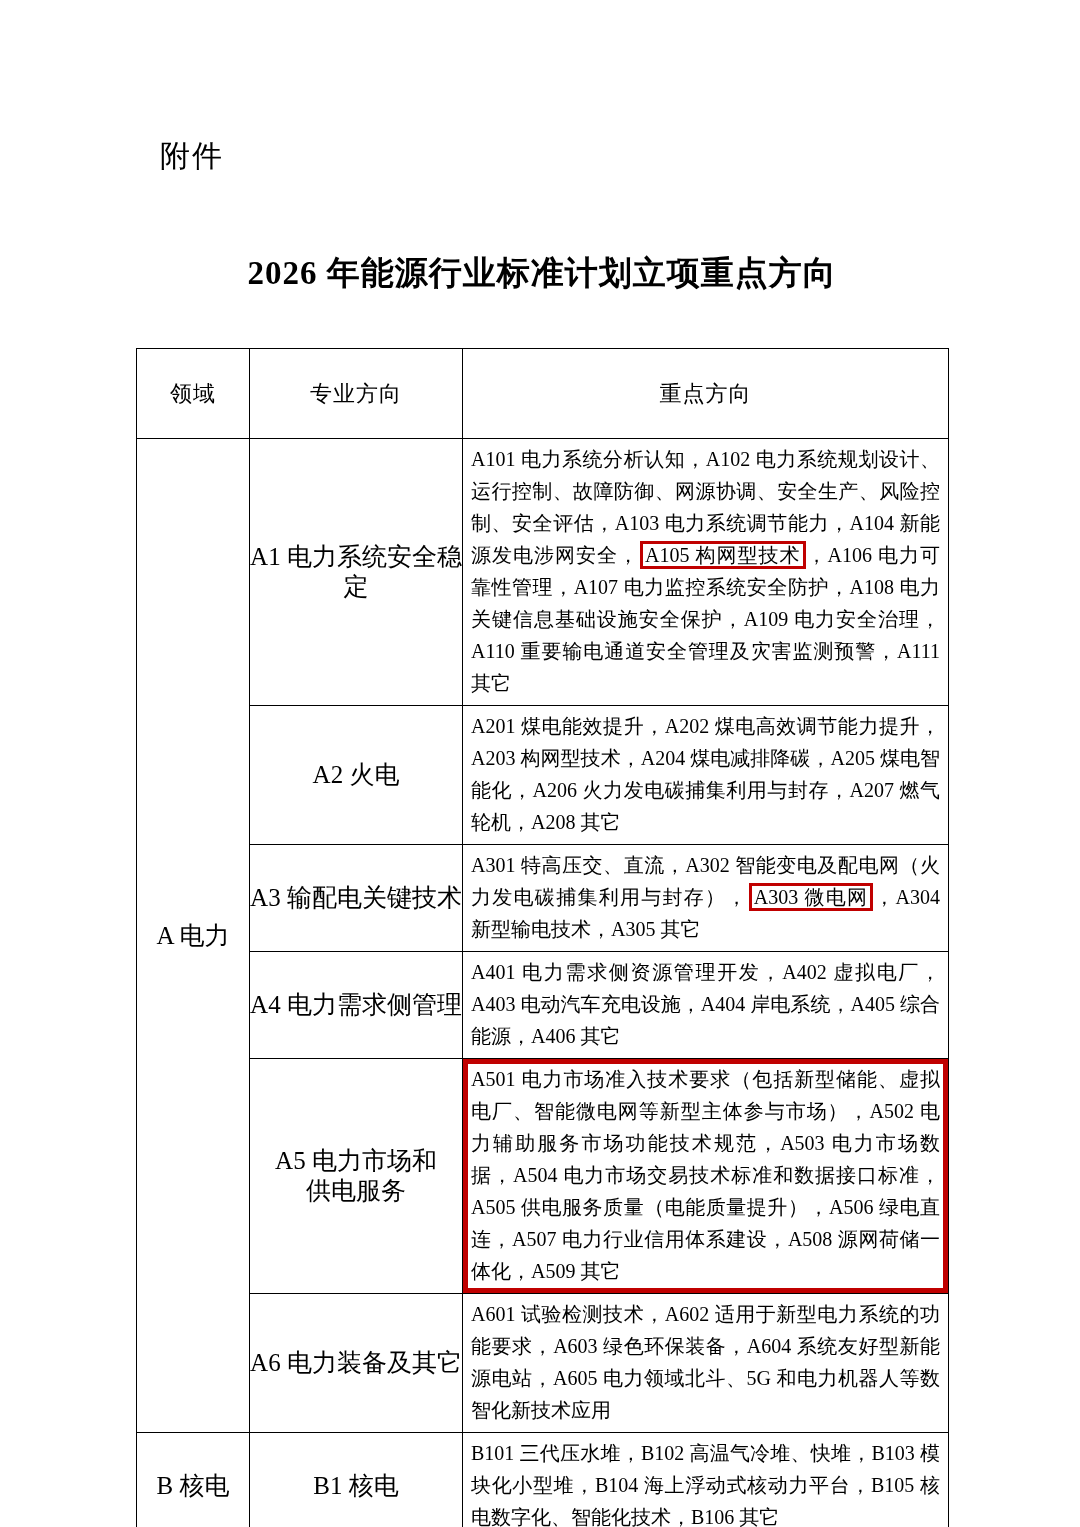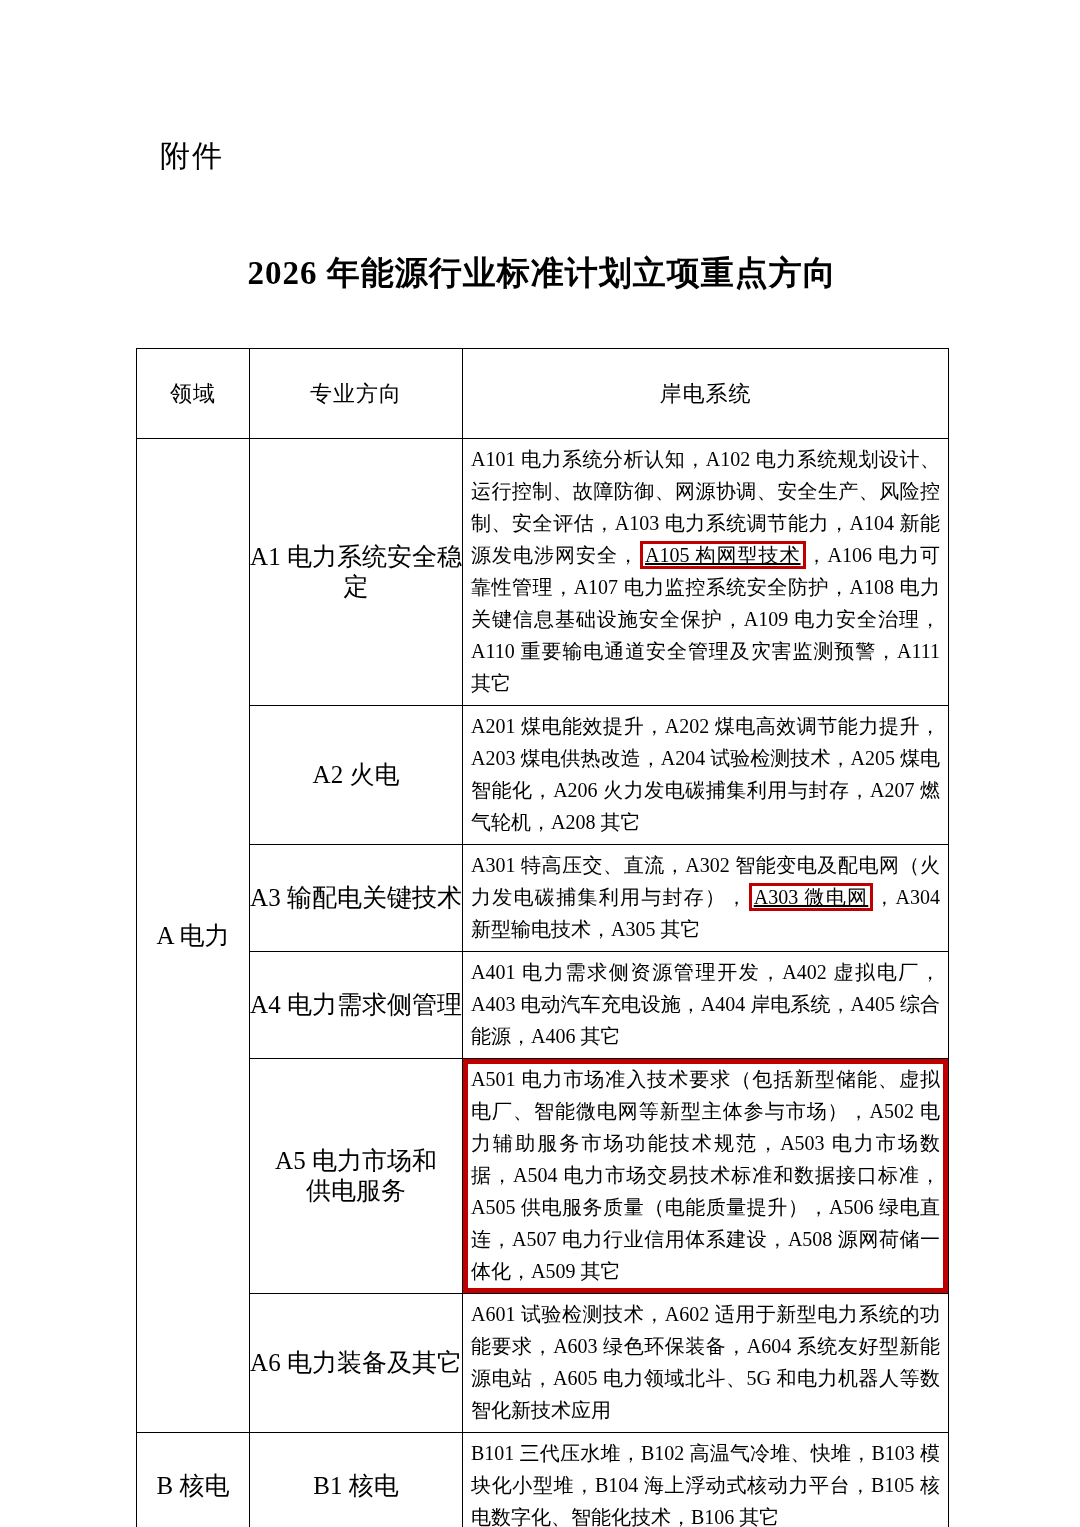--- a/index.html
+++ b/index.html
@@ -65,21 +65,20 @@
     font-size:20px;
     line-height:32px;
     text-align:justify;
     text-justify:inter-ideograph;
     padding:4px 8px 6px 8px;
   }
   .hl{
     border:3px solid var(--hl);
     padding:0 2px;
     margin:0 1px;
-    text-decoration:underline;
   }
   td.hl-cell{
     box-shadow:inset 0 0 0 5px var(--hl);
     margin-left:12px;
   }
 </style>
 </head>
 <body>
 
 <div class="page">
@@ -91,32 +90,32 @@
   <table class="kd-table">
     <colgroup>
       <col class="c1">
         <col class="c2">
         <col class="c3">
     </colgroup>
     <thead>
       <tr>
         <th>领域</th>
         <th>专业方向</th>
-        <th>岸电系统</th>
+        <th>重点方向</th>
       </tr>
     </thead>
     <tbody>
         <tr>
           <td class="domain-cell" rowspan="6">A 电力</td>
           <td class="specialty-cell">A1 电力系统安全稳定</td>
           <td class="focus-cell"><span>A101 电力系统分析认知，A102 电力系统规划设计、运行控制、故障防御、网源协调、安全生产、风险控制、安全评估，A103 电力系统调节能力，A104 新能源发电涉网安全，</span><span class="hl">A105 构网型技术</span><span>，A106 电力可靠性管理，A107 电力监控系统安全防护，A108 电力关键信息基础设施安全保护，A109 电力安全治理，A110 重要输电通道安全管理及灾害监测预警，A111 其它</span></td>
         </tr>
         <tr>
           <td class="specialty-cell">A2 火电</td>
-          <td class="focus-cell"><span>A201 煤电能效提升，A202 煤电高效调节能力提升，A203 煤电供热改造，A204 试验检测技术，A205 煤电智能化，A206 火力发电碳捕集利用与封存，A207 燃气轮机，A208 其它</span></td>
+          <td class="focus-cell"><span>A201 煤电能效提升，A202 煤电高效调节能力提升，A203 构网型技术，A204 煤电减排降碳，A205 煤电智能化，A206 火力发电碳捕集利用与封存，A207 燃气轮机，A208 其它</span></td>
         </tr>
         <tr>
           <td class="specialty-cell">A3 输配电关键技术</td>
           <td class="focus-cell"><span>A301 特高压交、直流，A302 智能变电及配电网（火力发电碳捕集利用与封存），</span><span class="hl">A303 微电网</span><span>，A304 新型输电技术，A305 其它</span></td>
         </tr>
         <tr>
           <td class="specialty-cell">A4 电力需求侧管理</td>
           <td class="focus-cell"><span>A401 电力需求侧资源管理开发，A402 虚拟电厂，A403 电动汽车充电设施，A404 岸电系统，A405 综合能源，A406 其它</span></td>
         </tr>
         <tr>

